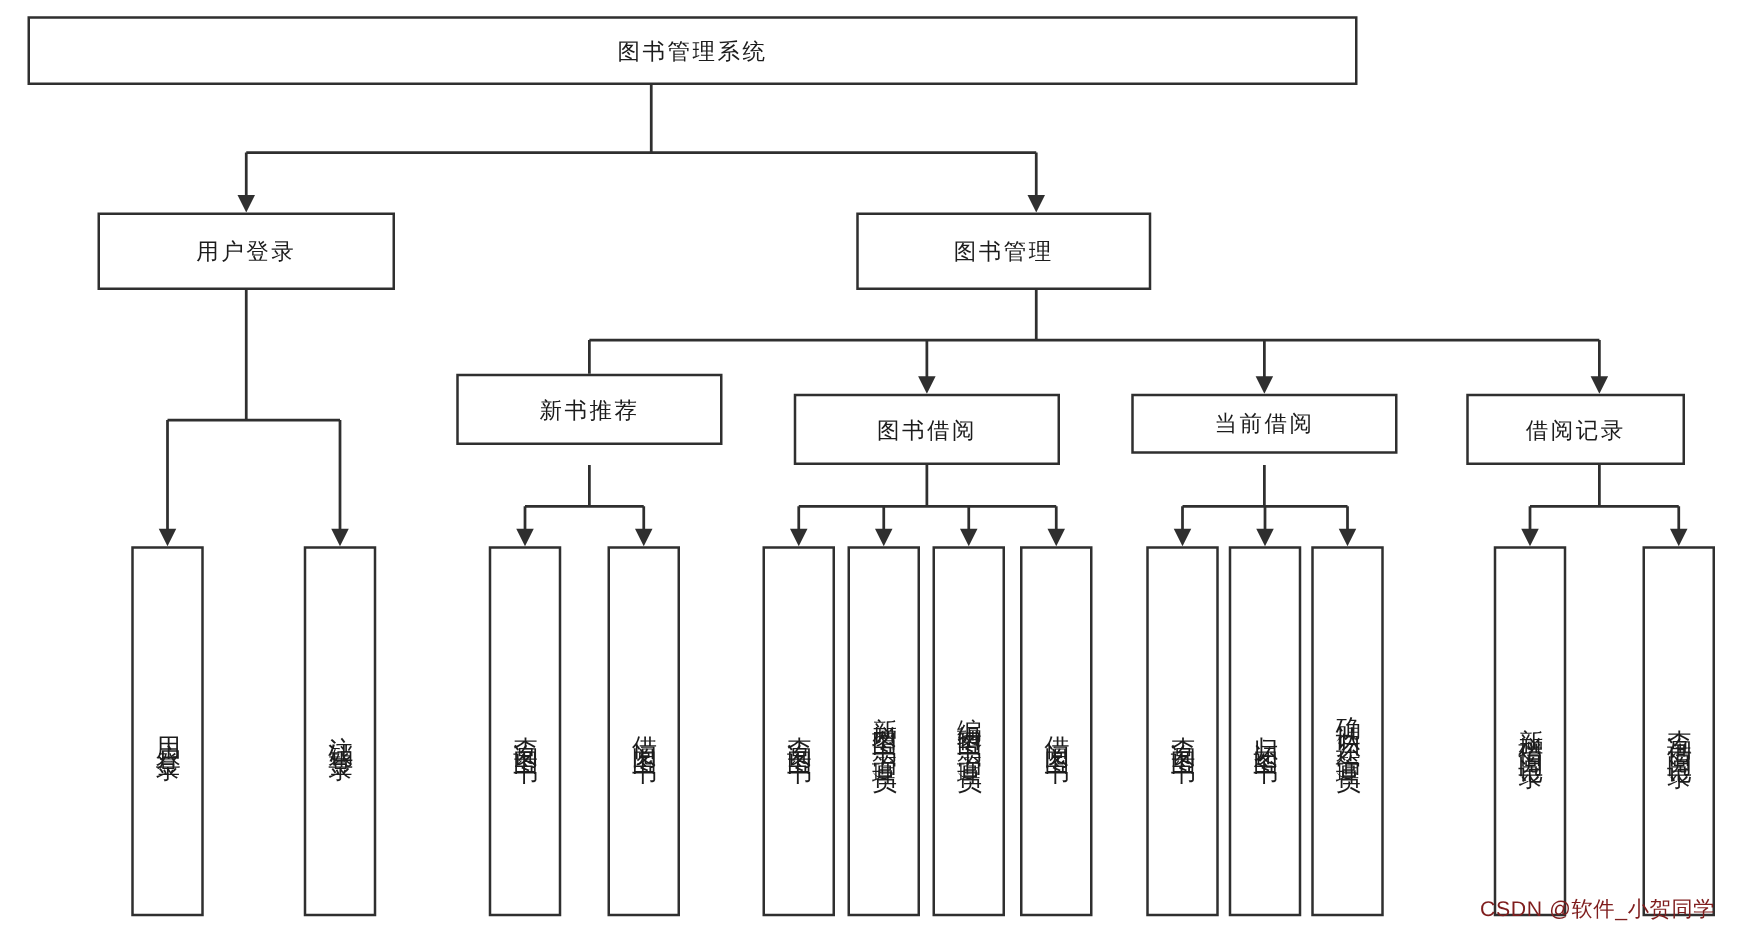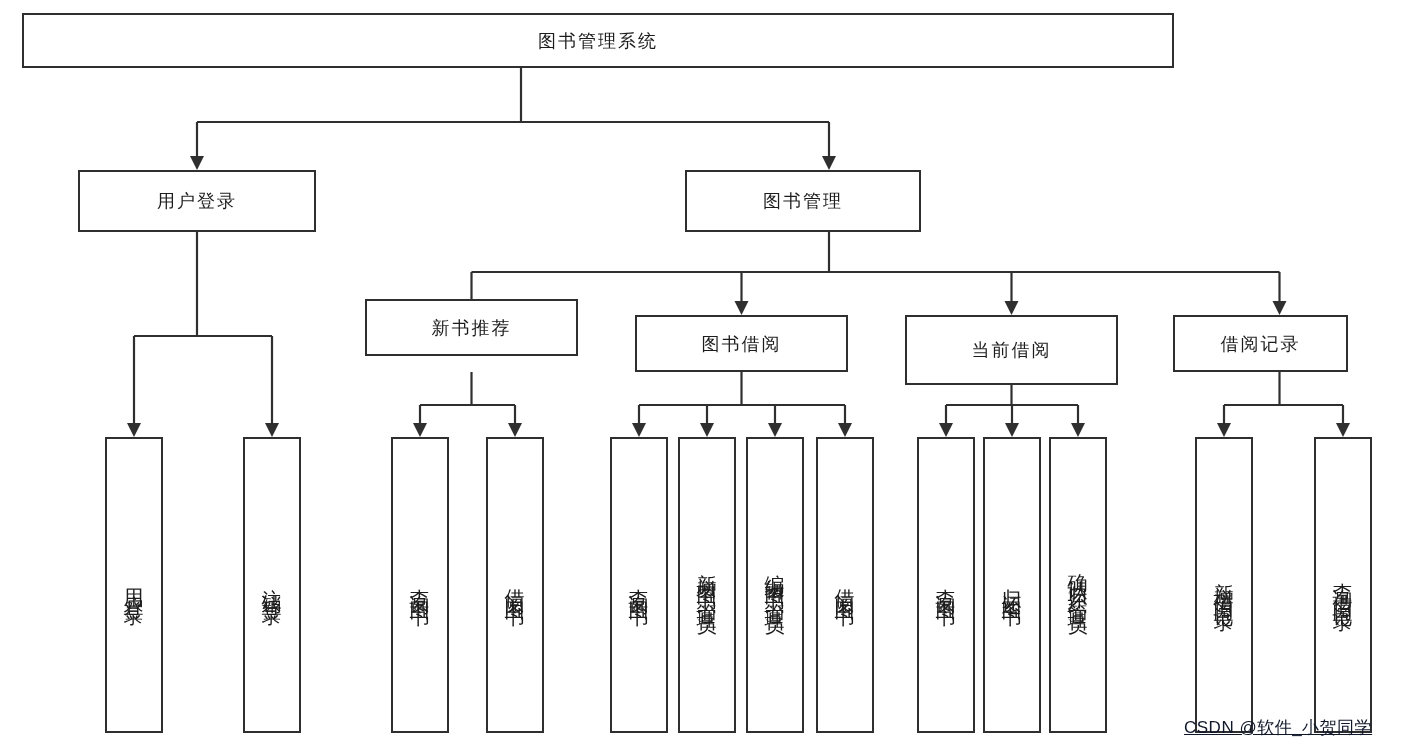--- a/index.html
+++ b/index.html
@@ -46,24 +46,23 @@
     text-orientation: mixed;
     letter-spacing: 6px;
     line-height: 1;
   }
   .watermark {
     position: absolute;
     left: 1184px;
     top: 716px;
     width: 220px;
     font-size: 17px;
-    color: #0f172a;
+    color: #7f1d1d;
     white-space: nowrap;
     letter-spacing: 0.5px;
-    text-decoration: underline;
   }
 </style>
 </head>
 <body>
 
 <div class="canvas">
 
   <svg class="connectors" viewBox="0 0 1405 747" xmlns="http://www.w3.org/2000/svg">
     <g stroke="#2f2f2f" stroke-width="2.2" fill="none">
 
@@ -123,28 +122,28 @@
       <path d="M768,423 L782,423 L775,437 Z"></path>
       <path d="M838,423 L852,423 L845,437 Z"></path>
       <path d="M939,423 L953,423 L946,437 Z"></path>
       <path d="M1005,423 L1019,423 L1012,437 Z"></path>
       <path d="M1071,423 L1085,423 L1078,437 Z"></path>
       <path d="M1217,423 L1231,423 L1224,437 Z"></path>
       <path d="M1336,423 L1350,423 L1343,437 Z"></path>
     </g>
   </svg>
 
-  <div class="node h root" style="left:22px; top:13px; width:1152px; height:55px;">图书管理系统</div>
+  <div class="node h root" style="left:22px; top:13px; width:1064px; height:55px;">图书管理系统</div>
 
   <div class="node h" style="left:78px; top:170px; width:238px; height:62px;">用户登录</div>
   <div class="node h" style="left:685px; top:170px; width:236px; height:62px;">图书管理</div>
 
   <div class="node h" style="left:365px; top:299px; width:213px; height:57px;">新书推荐</div>
   <div class="node h" style="left:635px; top:315px; width:213px; height:57px;">图书借阅</div>
-  <div class="node h" style="left:905px; top:315px; width:213px; height:70px;">当前借阅</div>
+  <div class="node h" style="left:905px; top:315px; width:213px; height:48px;">当前借阅</div>
   <div class="node h" style="left:1173px; top:315px; width:175px; height:57px;">借阅记录</div>
 
   <div class="node v" style="left:105px; top:437px; width:58px; height:296px;">用户登录</div>
   <div class="node v" style="left:243px; top:437px; width:58px; height:296px;">注销登录</div>
 
   <div class="node v" style="left:391px; top:437px; width:58px; height:296px;">查询图书</div>
   <div class="node v" style="left:486px; top:437px; width:58px; height:296px;">借阅图书</div>
 
   <div class="node v" style="left:610px; top:437px; width:58px; height:296px;">查询图书</div>
   <div class="node v" style="left:678px; top:437px; width:58px; height:296px;">新增图书（管理员）</div>

